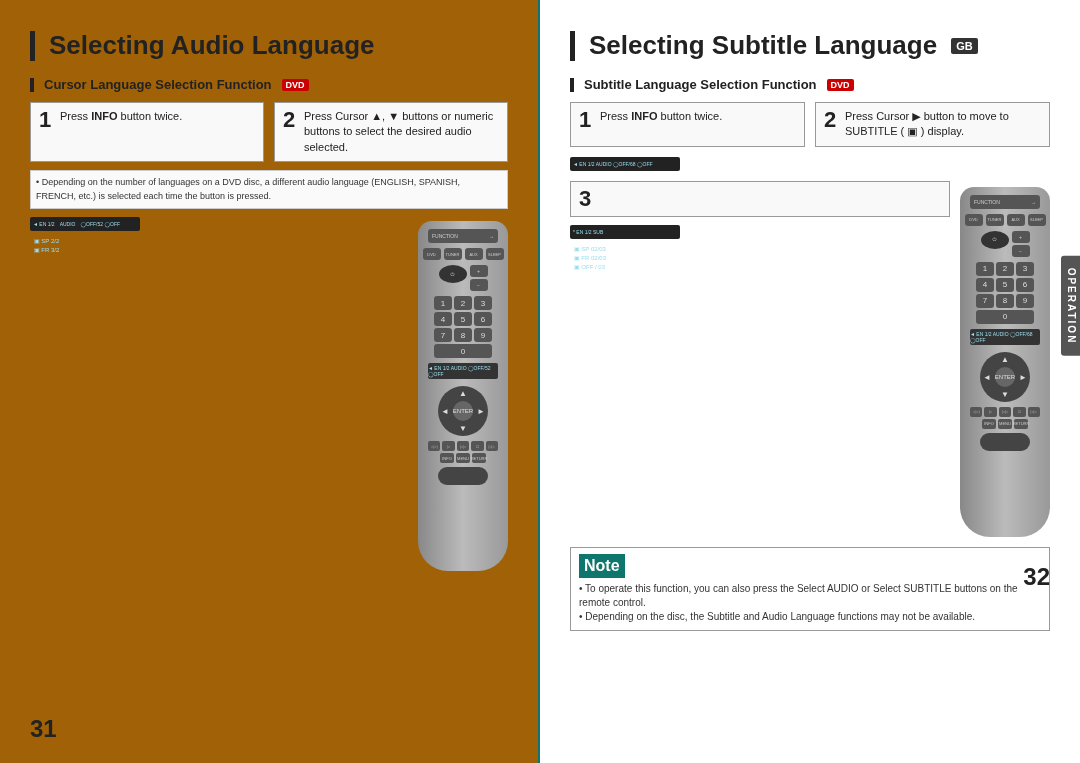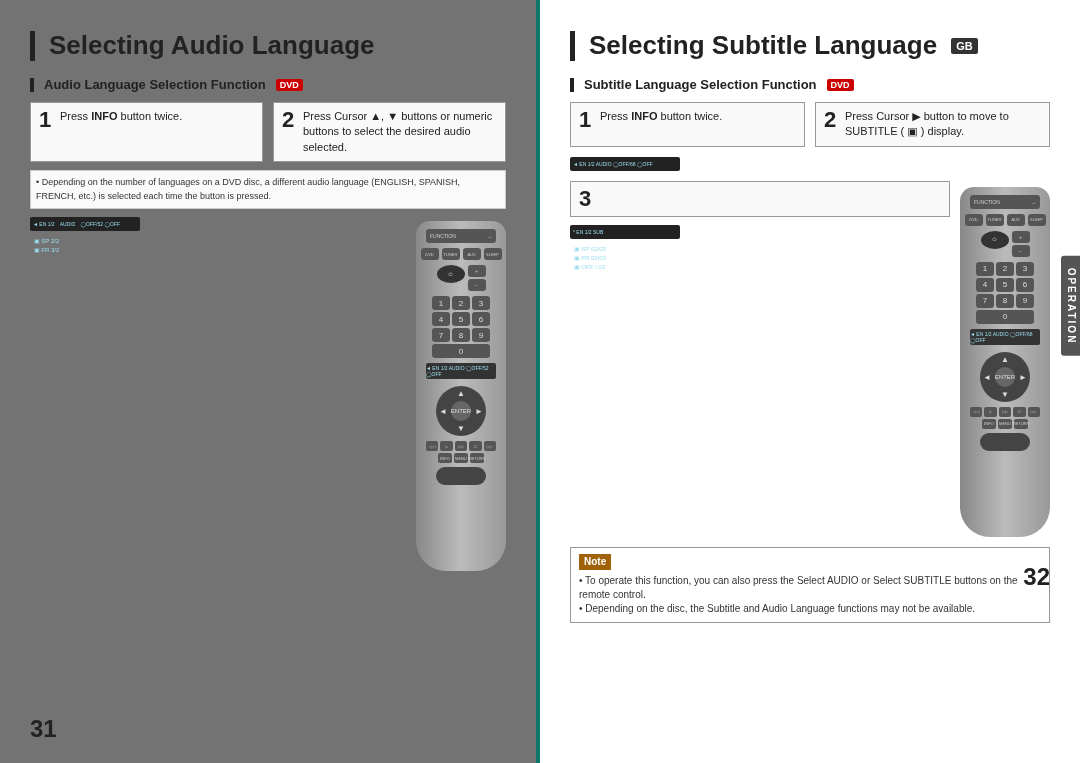--- a/index.html
+++ b/index.html
@@ -15,23 +15,23 @@
     .page-container {
       display: flex;
       width: 1080px;
       height: 763px;
     }
 
     
     .left-section {
       width: 540px;
       height: 763px;
-      background: #737373;
+      background: #a16207;
       padding: 30px 30px 20px 30px;
-      border-right: 4px solid #0f766e;
+      border-right: 2px solid #0f766e;
       position: relative;
     }
 
     
     .right-section {
       width: 540px;
       height: 611px;
       background: #fff;
       padding: 30px 30px 20px 30px;
       position: relative;
@@ -137,23 +137,23 @@
     .note-box {
       border: 1px solid #999;
       margin-top: 8px;
       padding: 6px 8px;
       font-size: 10px;
       color: #333;
       line-height: 1.4;
     }
 
     .note-title {
-      background: #a16207;
+      background: #0f766e;
       color: #fff;
-      font-size: 10px;
+      font-size: 16px;
       font-weight: bold;
       padding: 1px 5px;
       display: inline-block;
       margin-bottom: 4px;
     }
 
     
     .remote-area {
       display: flex;
       justify-content: center;
@@ -423,21 +423,21 @@
 
   <div class="left-section">
 
     <div class="section-title">
       <span class="title-bar"></span>
       <span>Selecting Audio Language</span>
     </div>
 
     <div class="subsection-title">
       <span class="sub-bar"></span>
-      <span>Audio Language Selection Function</span>
+      <span>Cursor Language Selection Function</span>
       <span class="dvd-badge">DVD</span>
     </div>
 
     <div class="steps-row">
 
       <div class="step-box">
         <span class="step-number">1</span>
         <span class="step-text">
           Press <b>INFO</b> button twice.
         </span>

